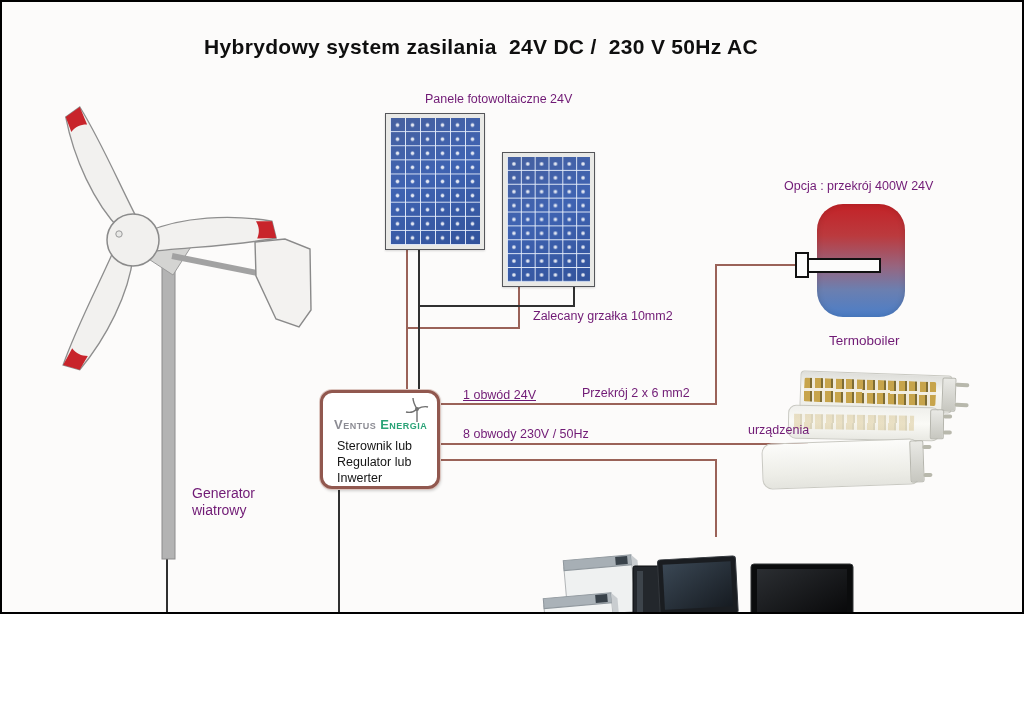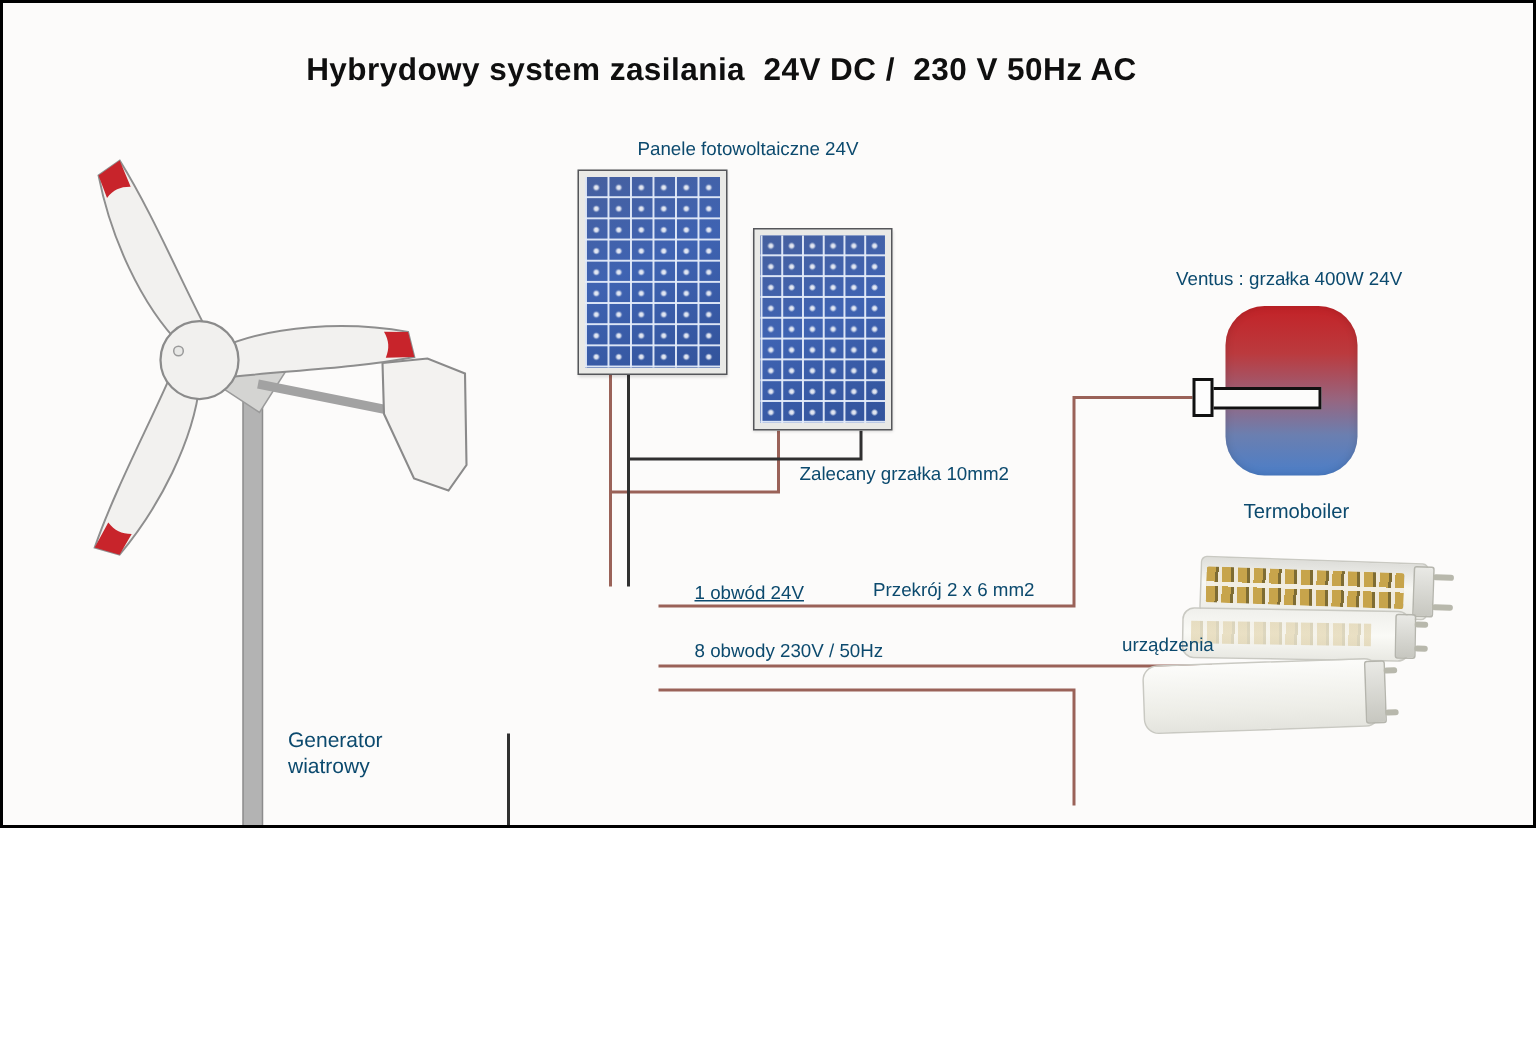--- a/index.html
+++ b/index.html
@@ -1,26 +1,26 @@
 <!DOCTYPE html>
 <html><head>
 <meta charset="utf-8">
 <style>
   html,body{margin:0;padding:0;background:#fff;}
   .screen{
-    position:relative; width:1024px; height:552px; box-sizing:border-box;
+    position:relative; width:1024px; height:614px; box-sizing:border-box;
     background:#fcfbfa; border:2px solid #000; overflow:hidden;
     font-family:"Liberation Sans", sans-serif; color:#1b1b1b;
   }
   .abs{position:absolute;}
   .title{
     position:absolute; top:33px; left:479px; transform:translateX(-50%);
     font-size:21px; font-weight:bold; letter-spacing:.3px; white-space:pre; color:#0f0f0f;
   }
-  .lbl{position:absolute; font-size:12.5px; color:#0c4a6e; white-space:nowrap;}
+  .lbl{position:absolute; font-size:12.5px; color:#701a75; white-space:nowrap;}
   .lbl.bold{font-weight:bold; font-size:13px;}
   
   .solar-panel{
     position:absolute; box-sizing:border-box; background:#e9e9e6;
     border:1px solid #55565a; padding:4px;
     box-shadow:0 1px 2px rgba(0,0,0,.15);
   }
   .solar-cells{
     width:100%; height:100%;
     background-color:#3b5fa7;
@@ -150,26 +150,45 @@
 
   <div class="solar-panel component abs" style="left:383px; top:111px; width:100px; height:137px;">
     <div class="solar-cells"></div>
   </div>
   <div class="solar-panel component abs" style="left:500px; top:150px; width:93px; height:135px;">
     <div class="solar-cells"></div>
   </div>
 
   <div class="lbl toplabel" style="left:531px; top:307px;">Zalecany grzałka 10mm2</div>
 
+  <div class="controller component abs">
+    <svg class="logo-icon" width="24" height="26" viewBox="0 0 24 26">
+      <g stroke="#6f6f6f" stroke-width="1.4" fill="none">
+        <line x1="12" y1="12" x2="12" y2="25"></line>
+        <path d="M12,12 C 9,7 8,4 8,1"></path>
+        <path d="M12,12 C 16,10 20,9 23,10"></path>
+        <path d="M12,12 C 9,15 5,16 1,15"></path>
+      </g>
+      <circle cx="12" cy="12" r="2" fill="#6f6f6f"></circle>
+    </svg>
+    <div class="logo-row">
+      <span class="brand-gray">Ventus</span><span class="brand-green">Energia</span>
+    </div>
+    <div class="ctrl-lines">
+      <div>Sterownik lub</div>
+      <div>Regulator lub</div>
+      <div>Inwerter</div>
+    </div>
+  </div>
 
   <div class="lbl toplabel" style="left:461px; top:386px;text-decoration:underline;">1 obwód 24V</div>
   <div class="lbl toplabel" style="left:580px; top:384px;text-align:right;">Przekrój 2 x 6 mm2</div>
   <div class="lbl toplabel" style="left:461px; top:425px;">8 obwody 230V / 50Hz</div>
 
-  <div class="lbl toplabel" style="left:782px; top:177px;">Ventus : grzałka 400W 24V</div>
+  <div class="lbl toplabel" style="left:782px; top:177px;">Opcja : przekrój 400W 24V</div>
   <div class="boiler component abs"></div>
   <div class="heater-rod component abs"></div>
   <div class="heater-flange component abs"></div>
   <div class="lbl toplabel" style="left:827px; top:331px; font-size:13.5px;">Termoboiler</div>
 
   <div class="tube component abs" id="tube1">
     <div class="body"></div>
     <div class="chips"></div>
     <div class="cap"></div>
     <div class="pin top"></div>

